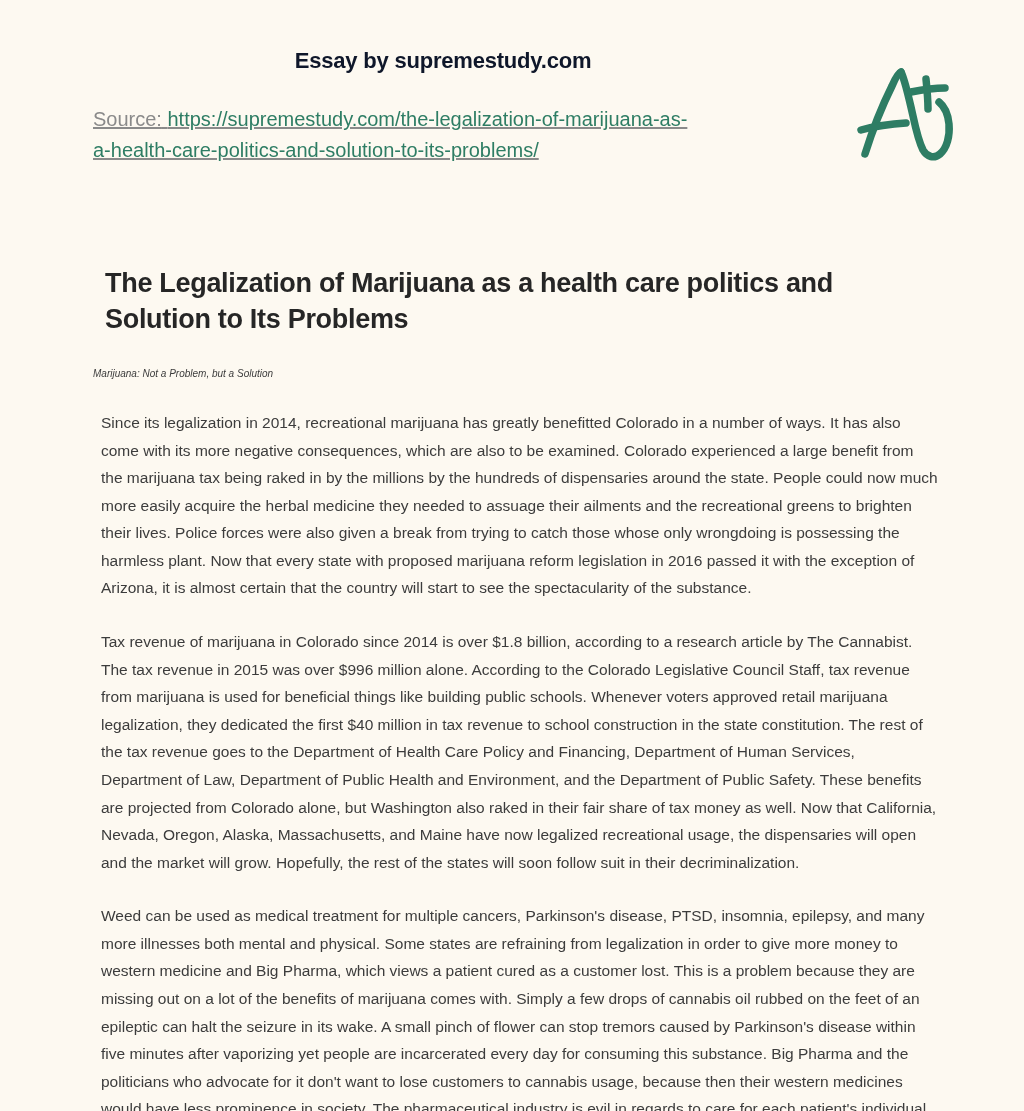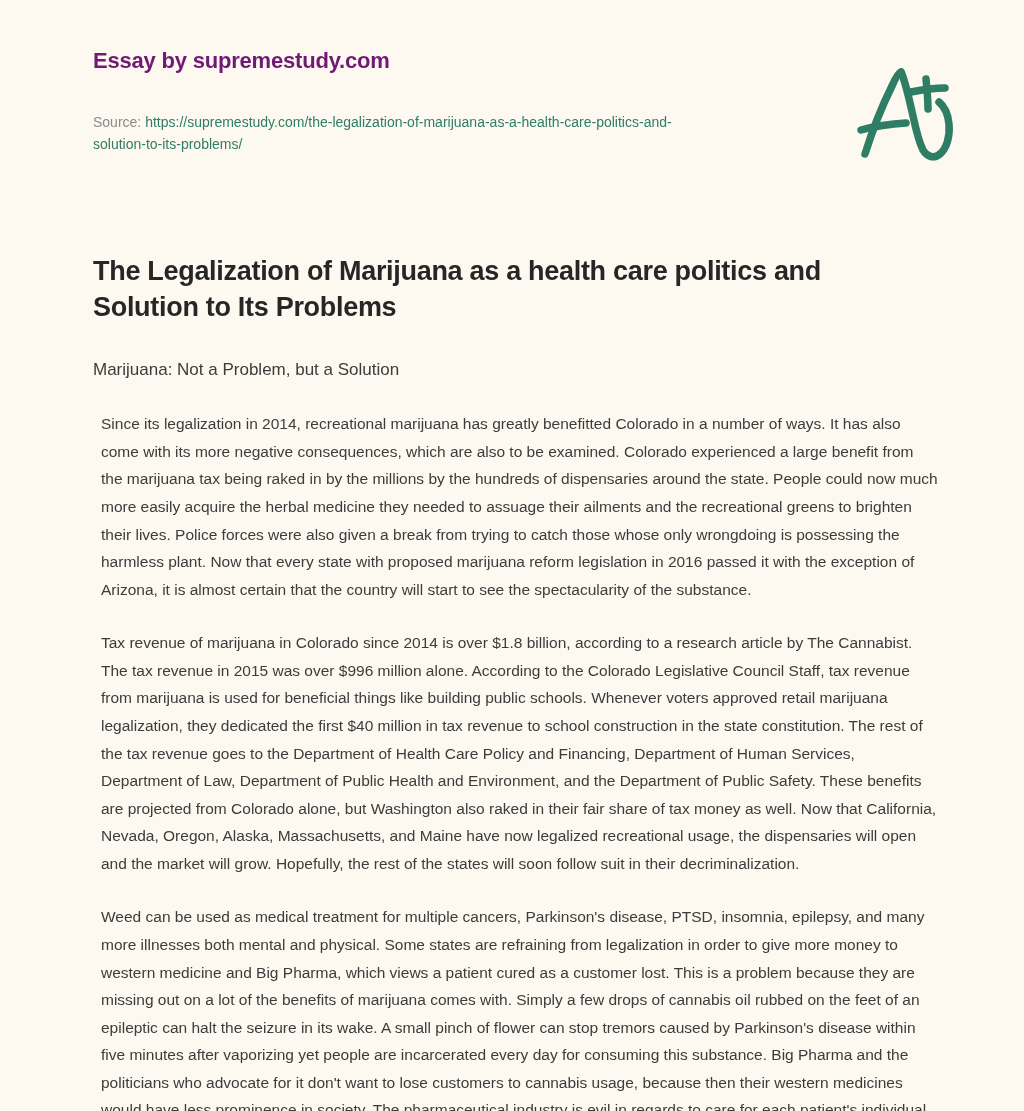--- a/index.html
+++ b/index.html
@@ -27,32 +27,34 @@
   
   .header {
     position: absolute;
     left: 93px;
     top: 48px;
     width: 700px;
   }
   .brand-line {
     font-size: 22px;
     font-weight: bold;
-    color: #701a75;
+    color: #0f172a;
     letter-spacing: -0.2px;
     line-height: 1.2;
-    margin: 0 0 38px 0;
+    margin: 0 0 30px 0;
     white-space: nowrap;
+    text-align: center;
   }
   .source-line {
-    font-size: 14px;
+    font-size: 20px;
     line-height: 1.55;
     color: #8a8a8a;
     max-width: 610px;
     word-break: break-word;
+    text-decoration: underline;
   }
   .source-label {
     color: #8a8a8a;
   }
   .source-url {
     color: #2e7d64;
     text-decoration: none;
   }
 
   
@@ -69,35 +71,36 @@
   .doc-title {
     position: absolute;
     left: 93px;
     top: 254px;
     width: 800px;
     font-size: 27px;
     font-weight: bold;
     color: #262626;
     line-height: 1.32;
     letter-spacing: -0.3px;
-    margin: 0;
+    margin: 12px;
   }
 
   
   .body-content {
     position: absolute;
     left: 93px;
     top: 352px;
     width: 845px;
   }
   .subtitle {
-    font-size: 17px;
+    font-size: 10px;
     color: #3c3c3c;
     line-height: 1.6;
-    margin: 4px 0 27px 0;
+    margin: 14px 0 27px 0;
+    font-style: italic;
   }
   .para {
     font-size: 15.5px;
     color: #3c3c3c;
     line-height: 1.78;
     margin: 0 0 26px 8px;
     text-align: left;
   }
   .para:last-child { margin-bottom: 0; }
 </style>

